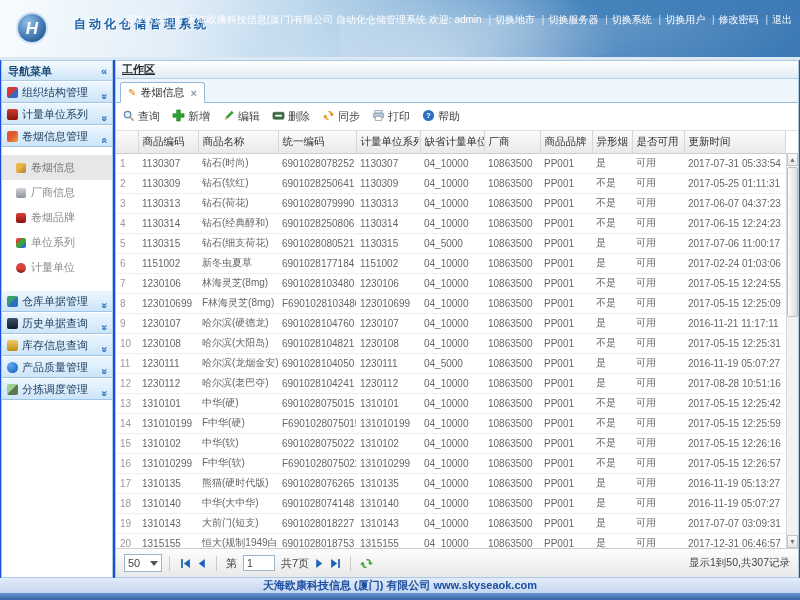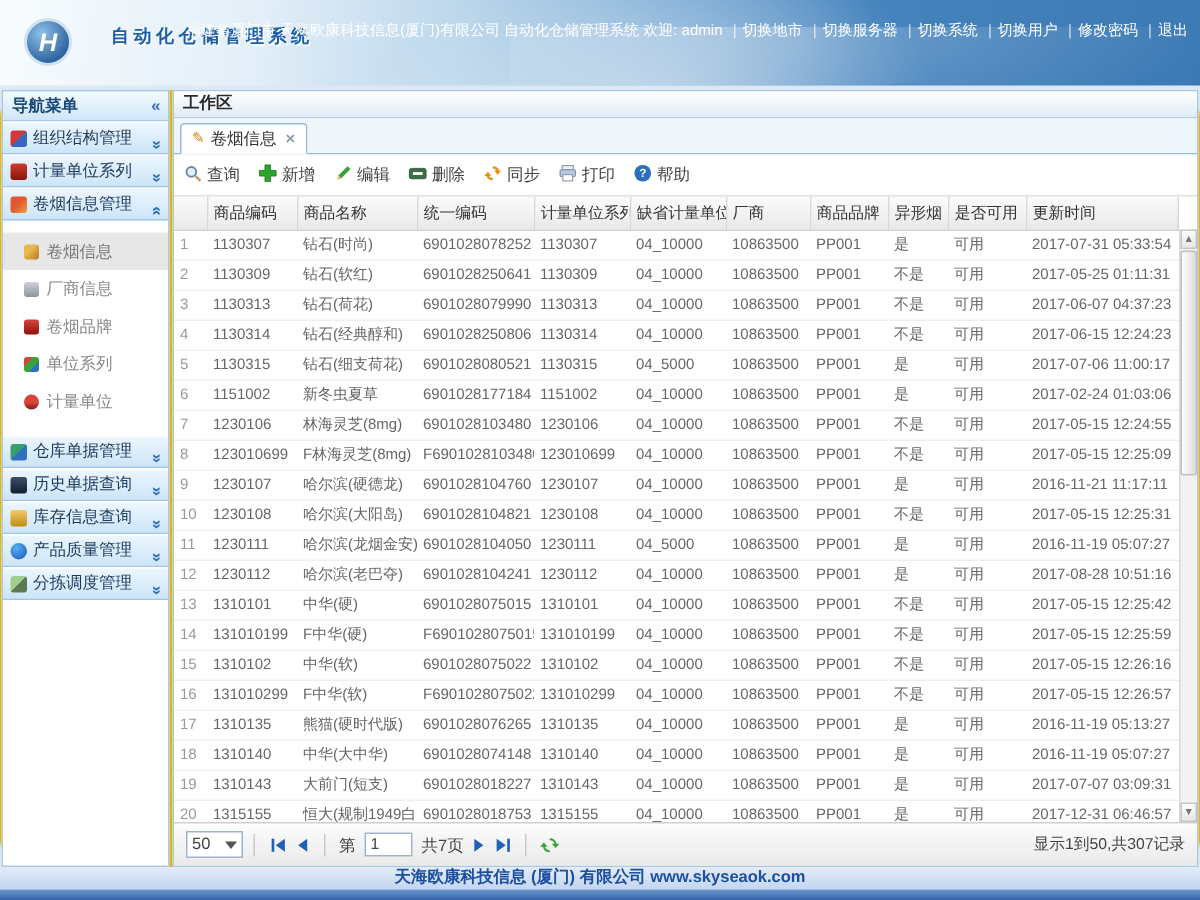--- a/index.html
+++ b/index.html
@@ -19,21 +19,21 @@
     background:radial-gradient(circle at 35% 30%, #8fc0e8, #2a629f 75%);
     border:2px solid #cfe2f2; color:#fff; font-weight:bold; font-style:italic; font-size:17px;
     text-align:center; line-height:29px; z-index:2; }
   .app-title { position:absolute; left:74px; top:16px; font-size:12px; font-weight:bold; color:#1a5fa8;
     letter-spacing:3px; text-shadow:1px 1px 0 rgba(255,255,255,.8); z-index:2; }
   .top-info { position:absolute; right:8px; top:13px; color:#fff; font-size:10px; white-space:nowrap; z-index:3; }
   .top-info .sep { color:rgba(255,255,255,.75); margin:0 4px; font-style:normal; }
   .top-info a { color:#fff; text-decoration:none; cursor:pointer; }
 
   
-  .main { position:absolute; top:60px; left:0; right:0; bottom:22px; display:flex; padding:0 1px; background:#eab308;border-radius:18px; }
+  .main { position:absolute; top:60px; left:0; right:0; bottom:22px; display:flex; padding:0 1px; background:#1d4ed8; }
 
   
   .sidebar { width:112px; background:#fff; border:1px solid #a9c9e5; margin-right:2px; overflow:hidden; }
   .nav-header { height:20px; line-height:20px; background:linear-gradient(#f3fafe,#cfe6f8);
     border-bottom:1px solid #a9cbe6; font-weight:bold; color:#1b4a78; padding-left:6px; position:relative; }
   .nav-header .col-btn { position:absolute; right:5px; top:0; color:#2a6db5; font-weight:bold; cursor:pointer; }
   .nav-group { height:22px; line-height:21px; background:linear-gradient(#ecf6fe,#cde5f8);
     border-top:1px solid #fff; border-bottom:1px solid #9fc6e5; cursor:pointer; position:relative;
     display:flex; align-items:center; color:#1b3a5c; }
   .gicon { width:11px; height:11px; display:inline-block; margin:0 4px 0 5px; border-radius:2px; flex:none; }
@@ -54,21 +54,21 @@
   .sicon { width:10px; height:10px; display:inline-block; margin-right:5px; border-radius:2px; flex:none; }
   .si-1 { background:linear-gradient(135deg,#e8b84b 40%,#b5762a 100%); }
   .si-2 { background:linear-gradient(#cfd3d8,#8d949c); }
   .si-3 { background:linear-gradient(#d8433a,#8f130d); }
   .si-4 { background:linear-gradient(135deg,#d8433a 33%,#3aa23a 33%,#3aa23a 66%,#2f6fc2 66%); }
   .si-5 { background:linear-gradient(#d8433a 55%,#7a1a12 100%); border-radius:50%; }
 
   
   .pane { flex:1; min-width:0; border:1px solid #a9c9e5; background:#fff; display:flex; flex-direction:column; }
   .work-title { height:18px; line-height:17px; background:linear-gradient(#ffffff,#e0ebf5);
-    border-bottom:1px solid #b5cfe6; padding-left:6px; font-weight:bold; color:#2b2b2b; }
+    border-bottom:1px solid #b5cfe6; padding-left:6px; font-weight:bold; color:#2b2b2b;text-decoration:underline; }
   .tabbar { height:24px; background:#eef5fb; border-bottom:1px solid #96b9da; padding:3px 0 0 4px; }
   .tab { display:inline-flex; align-items:center; height:21px; padding:0 7px; background:#fff;
     border:1px solid #96b9da; border-bottom:1px solid #fff; border-radius:3px 3px 0 0; cursor:pointer; color:#333; }
   .tab-pen { color:#d8820a; margin-right:4px; font-size:10px; }
   .tab-close { margin-left:6px; color:#8a9bb0; font-weight:bold; cursor:pointer; }
   .toolbar { height:28px; background:#fff; border-bottom:1px solid #e0e0e0; display:flex; align-items:center; padding-left:6px; }
   .tbtn { display:inline-flex; margin-right:12px; cursor:pointer; color:#444; }
   .tbtn svg { margin-right:3px; }
 
   

